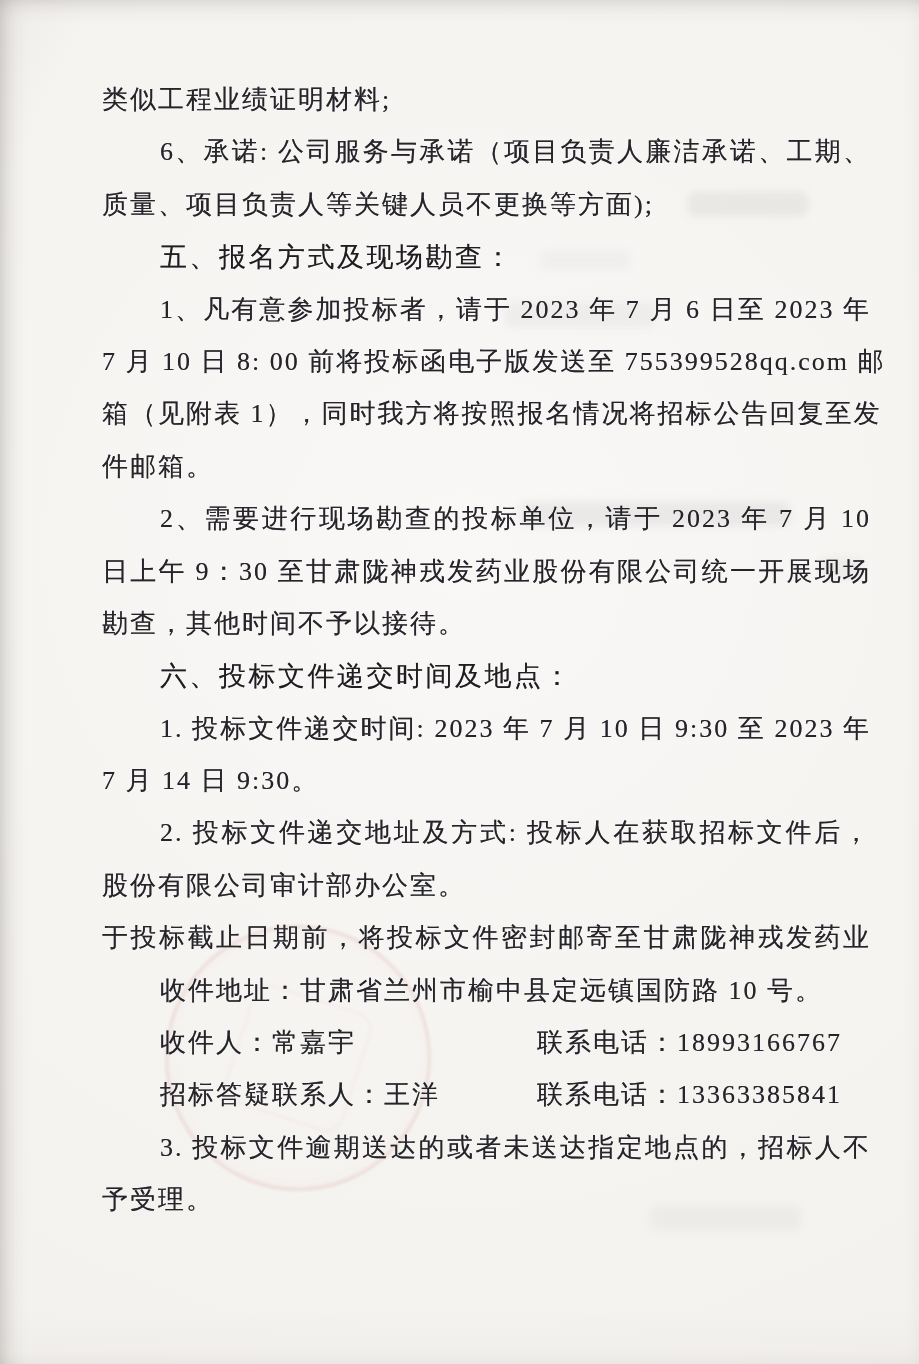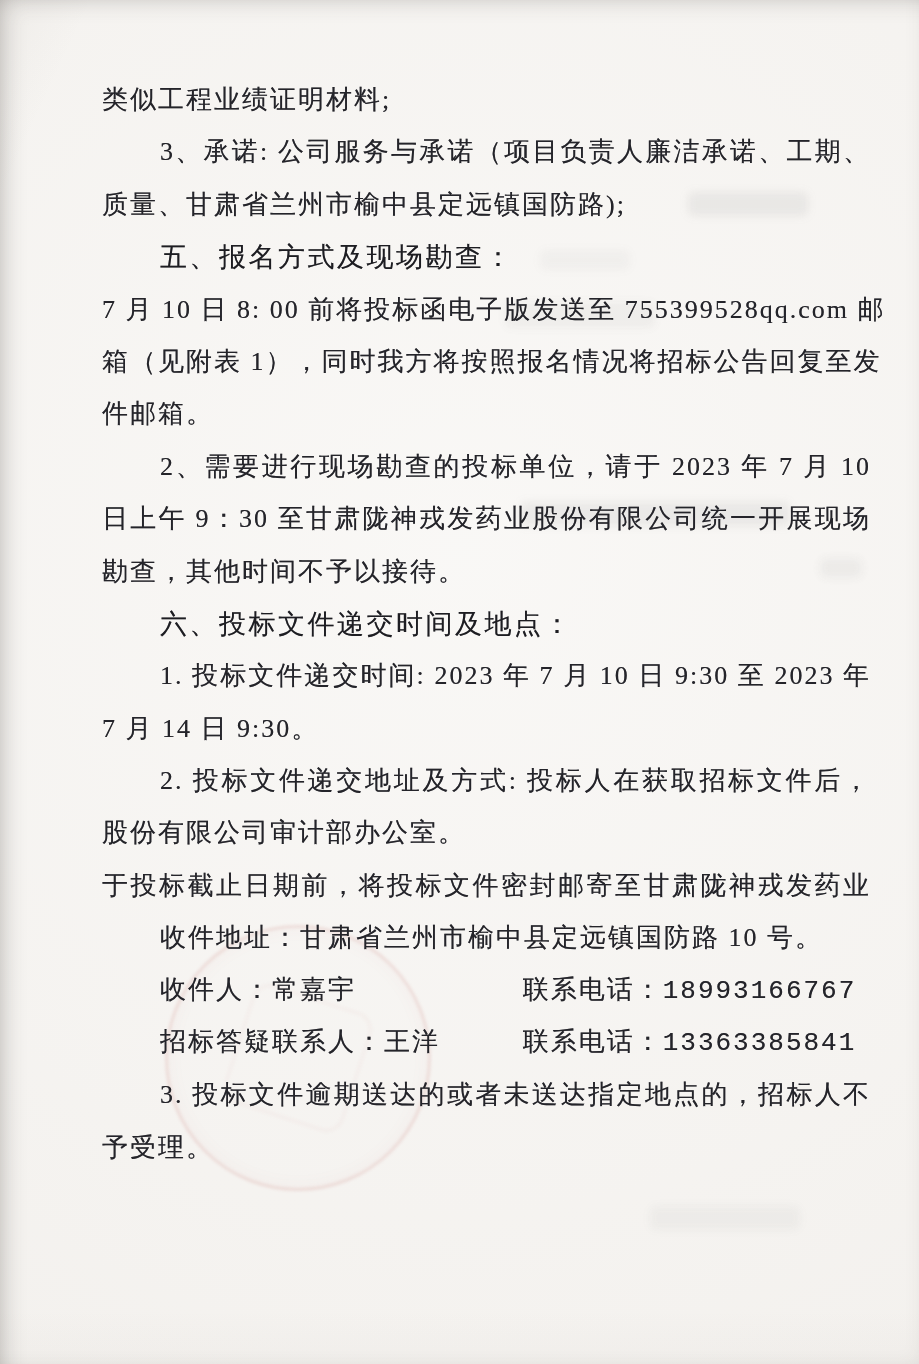--- a/index.html
+++ b/index.html
@@ -39,21 +39,21 @@
     font-family:"Liberation Sans","DejaVu Sans",sans-serif;
     font-weight:400;
     font-size:27px;
     letter-spacing:2.5px;
     color:#1d1d22;
   }
   .line.row{
     display:flex;
     text-indent:0;
   }
-  .line.row.indent{ padding-left:58px; text-indent:0;font-family:Liberation Mono, monospace; }
+  .line.row.indent{ padding-left:58px; text-indent:0; }
   .col0{ width:348px; flex:0 0 348px; }
   .col1{ flex:1 1 auto;text-align:center; }
   
   .seal{
     position:absolute;
     left:165px; top:925px;
     width:260px; height:260px;
     border-radius:50%;
     border:3px solid rgba(201,130,124,0.34);
     box-shadow:inset 0 0 18px rgba(201,130,124,0.10);
@@ -93,23 +93,24 @@
     <div class="seal-inner"></div>
   </div>
   <div class="bleed b1"></div>
   <div class="bleed b2"></div>
   <div class="bleed b3"></div>
   <div class="bleed b4"></div>
   <div class="bleed b5"></div>
   <div class="bleed b6"></div>
   <div class="content">
       <div class="line">类似工程业绩证明材料;</div>
-      <div class="line full indent">3、承诺: 公司服务与承诺（项目负责人廉洁承诺、工期、</div>
-      <div class="line">质量、甘肃省兰州市榆中县定远镇国防路);</div>
+      <div class="line full indent">6、承诺: 公司服务与承诺（项目负责人廉洁承诺、工期、</div>
+      <div class="line">质量、项目负责人等关键人员不更换等方面);</div>
       <div class="line heading indent">五、报名方式及现场勘查：</div>
+      <div class="line full indent">1、凡有意参加投标者，请于 2023 年 7 月 6 日至 2023 年</div>
       <div class="line full">7 月 10 日 8: 00 前将投标函电子版发送至 755399528qq.com 邮</div>
       <div class="line full">箱（见附表 1），同时我方将按照报名情况将招标公告回复至发</div>
       <div class="line">件邮箱。</div>
       <div class="line full indent">2、需要进行现场勘查的投标单位，请于 2023 年 7 月 10</div>
       <div class="line full">日上午 9：30 至甘肃陇神戎发药业股份有限公司统一开展现场</div>
       <div class="line">勘查，其他时间不予以接待。</div>
       <div class="line heading indent">六、投标文件递交时间及地点：</div>
       <div class="line full indent">1. 投标文件递交时间: 2023 年 7 月 10 日 9:30 至 2023 年</div>
       <div class="line">7 月 14 日 9:30。</div>
       <div class="line full indent">2. 投标文件递交地址及方式: 投标人在获取招标文件后，</div>

